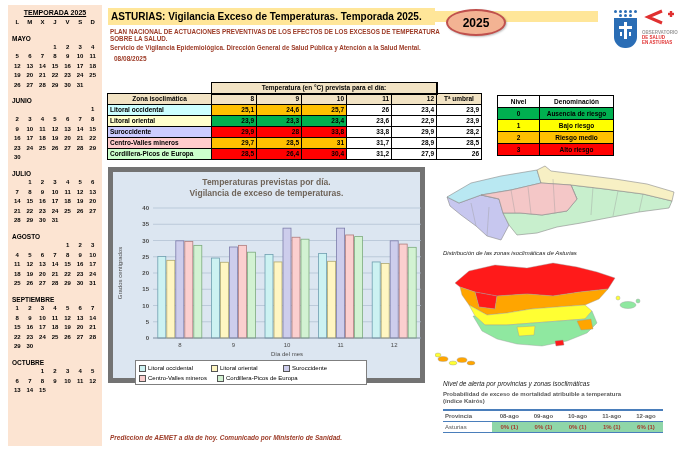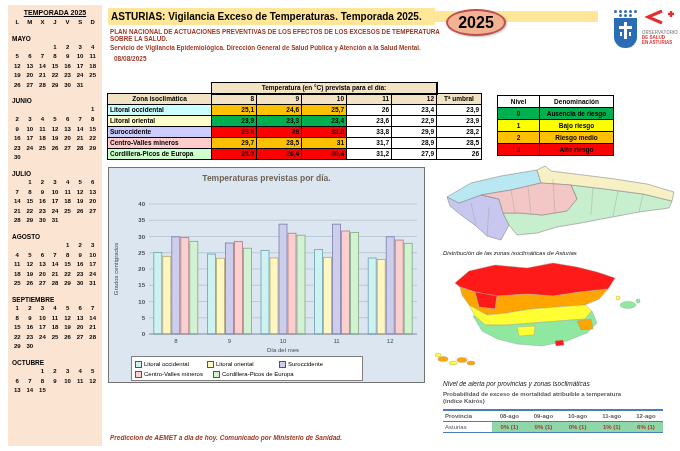--- a/index.html
+++ b/index.html
@@ -13,21 +13,21 @@
   .cal-title{font-size:7px;font-weight:bold;text-decoration:underline;text-align:center;margin-bottom:2px;color:#000;}
   .cal-dow{display:grid;grid-template-columns:repeat(7,1fr);font-size:6px;font-weight:bold;text-align:center;line-height:9.5px;color:#000;}
   .cal-month-name{font-size:6.5px;font-weight:bold;margin:7px 0 1px 1px;color:#000;}
   .cal-grid{display:grid;grid-template-columns:repeat(7,1fr);font-size:6px;font-weight:bold;text-align:center;line-height:9.6px;color:#000;}
 
   
   #title-band{left:108px;top:8px;width:327px;height:17px;background:#ffe699;display:flex;align-items:center;text-align:center;}
   #title-band .t{font-size:10px;font-weight:bold;color:#000;padding-left:3px;white-space:nowrap;}
   #title-band2{left:435px;top:11px;width:163px;height:11px;background:#ffe699;}
   #year-oval{left:446px;top:9px;width:60px;height:27px;background:#f3b393;border:2px solid #c0504d;border-radius:50%;
-             display:flex;align-items:center;justify-content:center;font-size:16px;font-weight:bold;color:#000;
+             display:flex;align-items:center;justify-content:center;font-size:12px;font-weight:bold;color:#000;
              box-shadow:1px 1px 2px rgba(0,0,0,.25);box-sizing:border-box;}
   #subhead{left:110px;top:28px;width:334px;color:#9c3a26;}
   #subhead .l1{font-size:6.3px;font-weight:bold;line-height:7.2px;}
   #subhead .l2{font-size:6.3px;font-weight:bold;line-height:7.2px;margin-top:2px;}
   #subhead .l3{font-size:6.5px;font-weight:bold;margin-top:3px;padding-left:4px;}
 
   
   #shield{left:612px;top:10px;width:27px;height:46px;}
   .crown{display:flex;justify-content:center;gap:2px;margin-bottom:1px;}
   .crown i{width:3px;height:3px;background:#2a6db5;border-radius:50%;}
@@ -50,21 +50,21 @@
   #temp-table .head{background:#f2e3c4;text-align:center;}
   #temp-table .num{text-align:right;}
 
   
   #risk-table{left:497px;top:95px;}
   #risk-table table{border-collapse:collapse;}
   #risk-table td{border:1px solid #000;font-size:6.5px;font-weight:bold;color:#000;text-align:center;
                  height:11px;line-height:11px;padding:0 2px;box-sizing:border-box;white-space:nowrap;}
 
   
-  #chart-panel{left:108px;top:167px;width:317px;height:216px;background:#dce6f1;border:1px solid #737373;box-sizing:border-box;text-decoration:underline;}
+  #chart-panel{left:108px;top:167px;width:317px;height:216px;background:#dce6f1;border:5px solid #737373;box-sizing:border-box;text-decoration:underline;}
   .chart-title{font-size:8.5px;font-weight:bold;color:#6f6459;text-align:center;line-height:11px;}
   #chart-title-wrap{position:absolute;left:0;top:5px;width:100%;}
   #chart-svg{position:absolute;left:0;top:30px;}
   #chart-legend{position:absolute;left:22px;top:188px;width:232px;height:25px;background:#fff;border:1px solid #7f7f7f;
                 box-sizing:border-box;padding:2px 3px;}
   .leg-row{display:flex;height:10px;align-items:center;}
   .leg-item{display:flex;align-items:center;font-size:6px;color:#000;}
   .leg-sw{width:5px;height:5px;border:1px solid #555;margin-right:2px;flex:none;}
 
   #footnote{left:110px;top:434px;font-size:6.5px;font-style:italic;font-weight:bold;color:#9c3a26;}
@@ -442,20 +442,21 @@
             <td>3</td>
             <td>Alto riesgo</td>
           </tr>
         </tbody>
       </table>
     </div>
 
   <div id="chart-panel" class="abs">
     <div id="chart-title-wrap">
       <div class="chart-title">Temperaturas previstas por día.</div>
+      <div class="chart-title">Vigilancia de exceso de temperaturas.</div>
     </div>
     <svg id="chart-svg" width="317" height="158">
         <line x1="40" y1="136" x2="308" y2="136" stroke="#aebdd0" stroke-width="0.7"></line>
         <text x="36" y="138" text-anchor="end" font-size="6" font-weight="bold" fill="#4a4a4a">0</text>
         <line x1="40" y1="119.75" x2="308" y2="119.75" stroke="#aebdd0" stroke-width="0.7"></line>
         <text x="36" y="121.75" text-anchor="end" font-size="6" font-weight="bold" fill="#4a4a4a">5</text>
         <line x1="40" y1="103.5" x2="308" y2="103.5" stroke="#aebdd0" stroke-width="0.7"></line>
         <text x="36" y="105.5" text-anchor="end" font-size="6" font-weight="bold" fill="#4a4a4a">10</text>
         <line x1="40" y1="87.25" x2="308" y2="87.25" stroke="#aebdd0" stroke-width="0.7"></line>
         <text x="36" y="89.25" text-anchor="end" font-size="6" font-weight="bold" fill="#4a4a4a">15</text>

